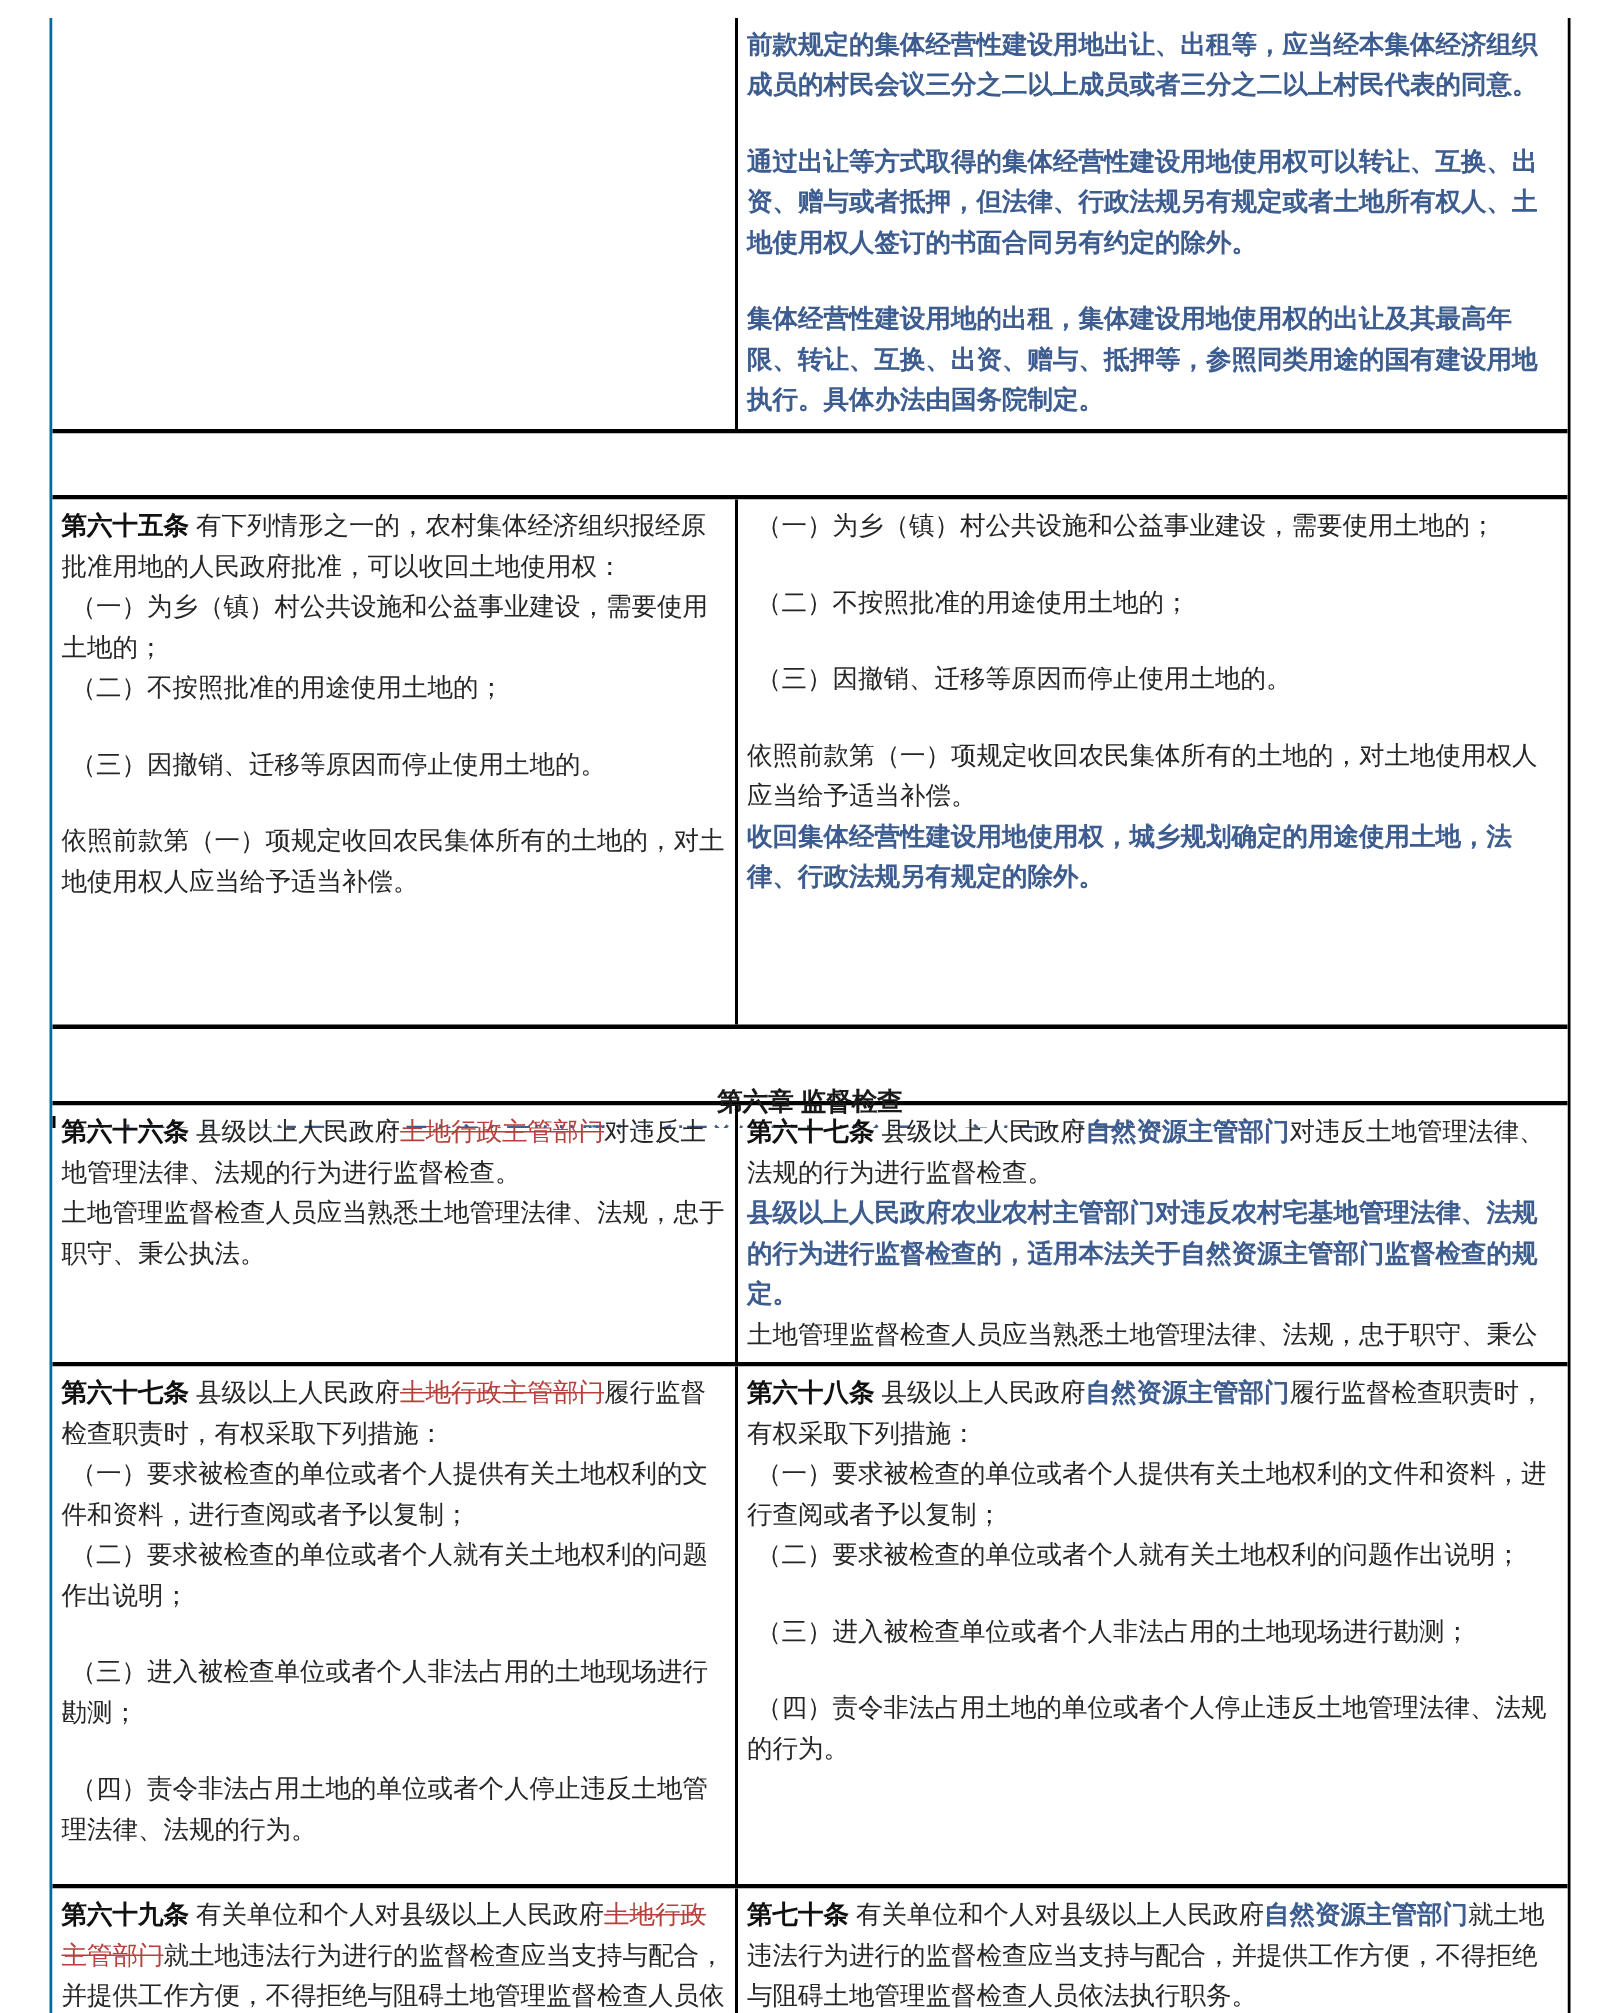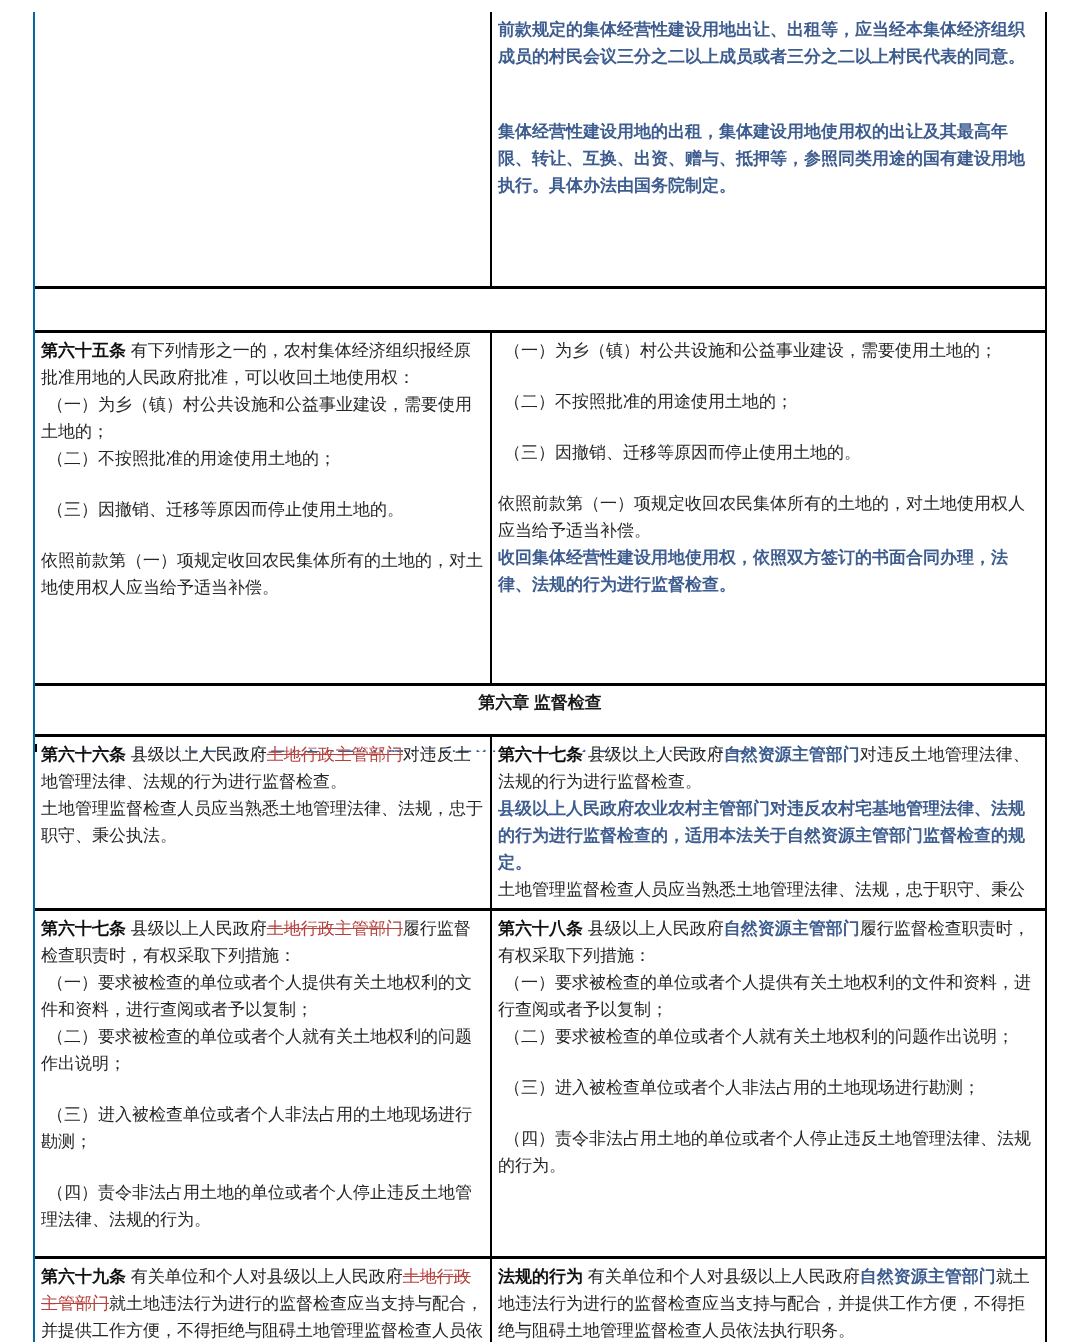--- a/index.html
+++ b/index.html
@@ -30,40 +30,41 @@
   .cell{
     box-sizing:border-box;overflow:hidden;
     padding:4px 7px 4px 6px;
     font-size:17px;line-height:27px;
   }
   .cell-l{width:455px;flex:0 0 455px;}
   .cell-r{flex:1 1 auto;border-left:2px solid #000;}
   .chapter-cell{
     flex:1 1 auto;box-sizing:border-box;
     padding-top:5px;text-align:center;
-    font-size:17px;font-weight:bold;color:#1a1a1a;
+    font-size:17px;font-weight:bold;color:#1a1a1a;margin-top:32px;
   }
   .p{margin:0;}
   .p.li{text-indent:6px;}
   .p.blank{height:24px;}
   .r1 .p{line-height:22px;}
   .run-n{color:#262626;}
   .run-b{color:#111111;font-weight:bold;}
   .run-blue{color:#3D5C8F;font-weight:bold;}
   .run-red{color:#B5403C;text-decoration:line-through;}
 </style>
 </head>
 <body>
 
 <div class="tbl">
     <div class="row r0">
       <div class="cell cell-l"></div>
       <div class="cell cell-r">
         <div class="p"><span class="run-blue">前款规定的集体经营性建设用地出让、出租等，应当经本集体经济组织成员的村民会议三分之二以上成员或者三分之二以上村民代表的同意。</span></div>
         <div class="p blank"></div>
+        <div class="p"><span class="run-blue">通过出让等方式取得的集体经营性建设用地使用权可以转让、互换、出资、赠与或者抵押，但法律、行政法规另有规定或者土地所有权人、土地使用权人签订的书面合同另有约定的除外。</span></div>
         <div class="p blank"></div>
         <div class="p"><span class="run-blue">集体经营性建设用地的出租，集体建设用地使用权的出让及其最高年限、转让、互换、出资、赠与、抵押等，参照同类用途的国有建设用地执行。具体办法由国务院制定。</span></div>
       </div>
     </div>
     <div class="row r1">
       <div class="cell cell-l"></div>
       <div class="cell cell-r">
         <div class="p"><span class="run-blue">第六十四条</span><span class="run-blue"> 集体建设用地的使用者应当严格按照土地利用总体规划、城乡规划确定的用途使用土地。</span></div>
       </div>
     </div>
@@ -78,21 +79,21 @@
         <div class="p"><span class="run-n">依照前款第（一）项规定收回农民集体所有的土地的，对土地使用权人应当给予适当补偿。</span></div>
       </div>
       <div class="cell cell-r">
         <div class="p li"><span class="run-n">（一）为乡（镇）村公共设施和公益事业建设，需要使用土地的；</span></div>
         <div class="p blank"></div>
         <div class="p li"><span class="run-n">（二）不按照批准的用途使用土地的；</span></div>
         <div class="p blank"></div>
         <div class="p li"><span class="run-n">（三）因撤销、迁移等原因而停止使用土地的。</span></div>
         <div class="p blank"></div>
         <div class="p"><span class="run-n">依照前款第（一）项规定收回农民集体所有的土地的，对土地使用权人应当给予适当补偿。</span></div>
-        <div class="p"><span class="run-blue">收回集体经营性建设用地使用权，依照双方签订的书面合同办理，法律、法规的行为进行监督检查。</span></div>
+        <div class="p"><span class="run-blue">收回集体经营性建设用地使用权，城乡规划确定的用途使用土地，法律、行政法规另有规定的除外。</span></div>
       </div>
     </div>
     <div class="row r3">
       <div class="chapter-cell">第六章 监督检查</div>
     </div>
     <div class="row r4">
       <div class="cell cell-l">
         <div class="p"><span class="run-b">第六十六条</span><span class="run-n"> 县级以上人民政府</span><span class="run-red">土地行政主管部门</span><span class="run-n">对违反土地管理法律、法规的行为进行监督检查。</span></div>
         <div class="p"><span class="run-n">土地管理监督检查人员应当熟悉土地管理法律、法规，忠于职守、秉公执法。</span></div>
       </div>
@@ -120,16 +121,16 @@
         <div class="p li"><span class="run-n">（三）进入被检查单位或者个人非法占用的土地现场进行勘测；</span></div>
         <div class="p blank"></div>
         <div class="p li"><span class="run-n">（四）责令非法占用土地的单位或者个人停止违反土地管理法律、法规的行为。</span></div>
       </div>
     </div>
     <div class="row r6">
       <div class="cell cell-l">
         <div class="p"><span class="run-b">第六十九条</span><span class="run-n"> 有关单位和个人对县级以上人民政府</span><span class="run-red">土地行政主管部门</span><span class="run-n">就土地违法行为进行的监督检查应当支持与配合，并提供工作方便，不得拒绝与阻碍土地管理监督检查人员依法执行职务。</span></div>
       </div>
       <div class="cell cell-r">
-        <div class="p"><span class="run-b">法规的行为</span><span class="run-n"> 有关单位和个人对县级以上人民政府</span><span class="run-blue">自然资源主管部门</span><span class="run-n">就土地违法行为进行的监督检查应当支持与配合，并提供工作方便，不得拒绝与阻碍土地管理监督检查人员依法执行职务。</span></div>
+        <div class="p"><span class="run-b">第七十条</span><span class="run-n"> 有关单位和个人对县级以上人民政府</span><span class="run-blue">自然资源主管部门</span><span class="run-n">就土地违法行为进行的监督检查应当支持与配合，并提供工作方便，不得拒绝与阻碍土地管理监督检查人员依法执行职务。</span></div>
       </div>
     </div>
   </div>
 
 </body></html>

